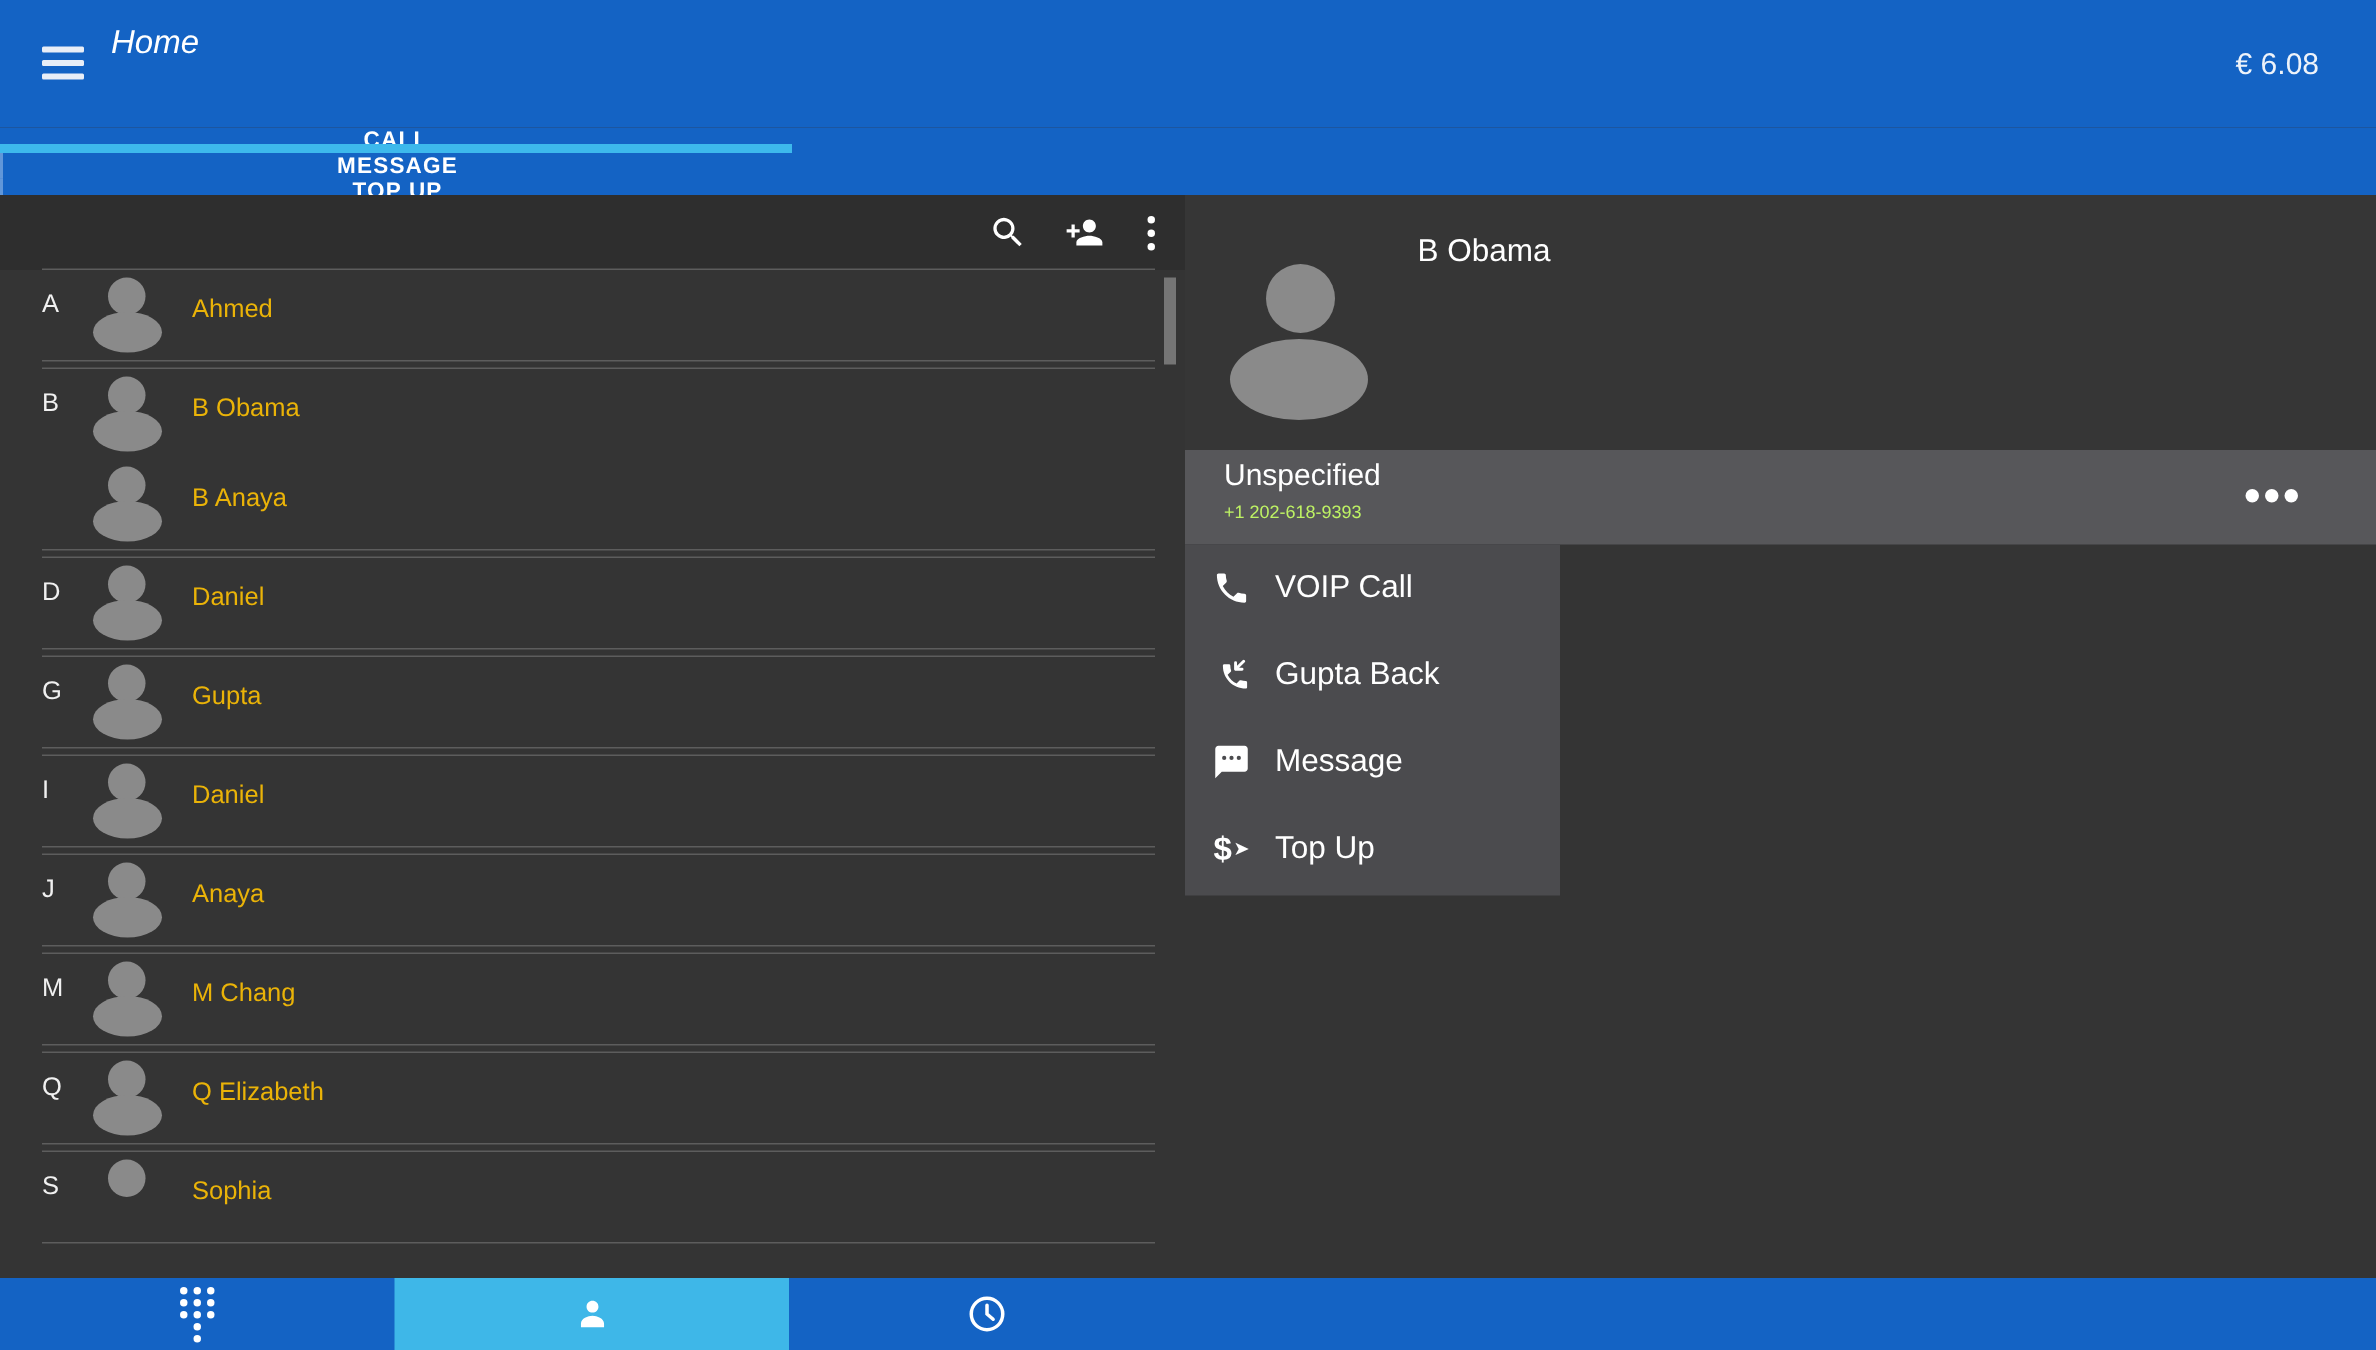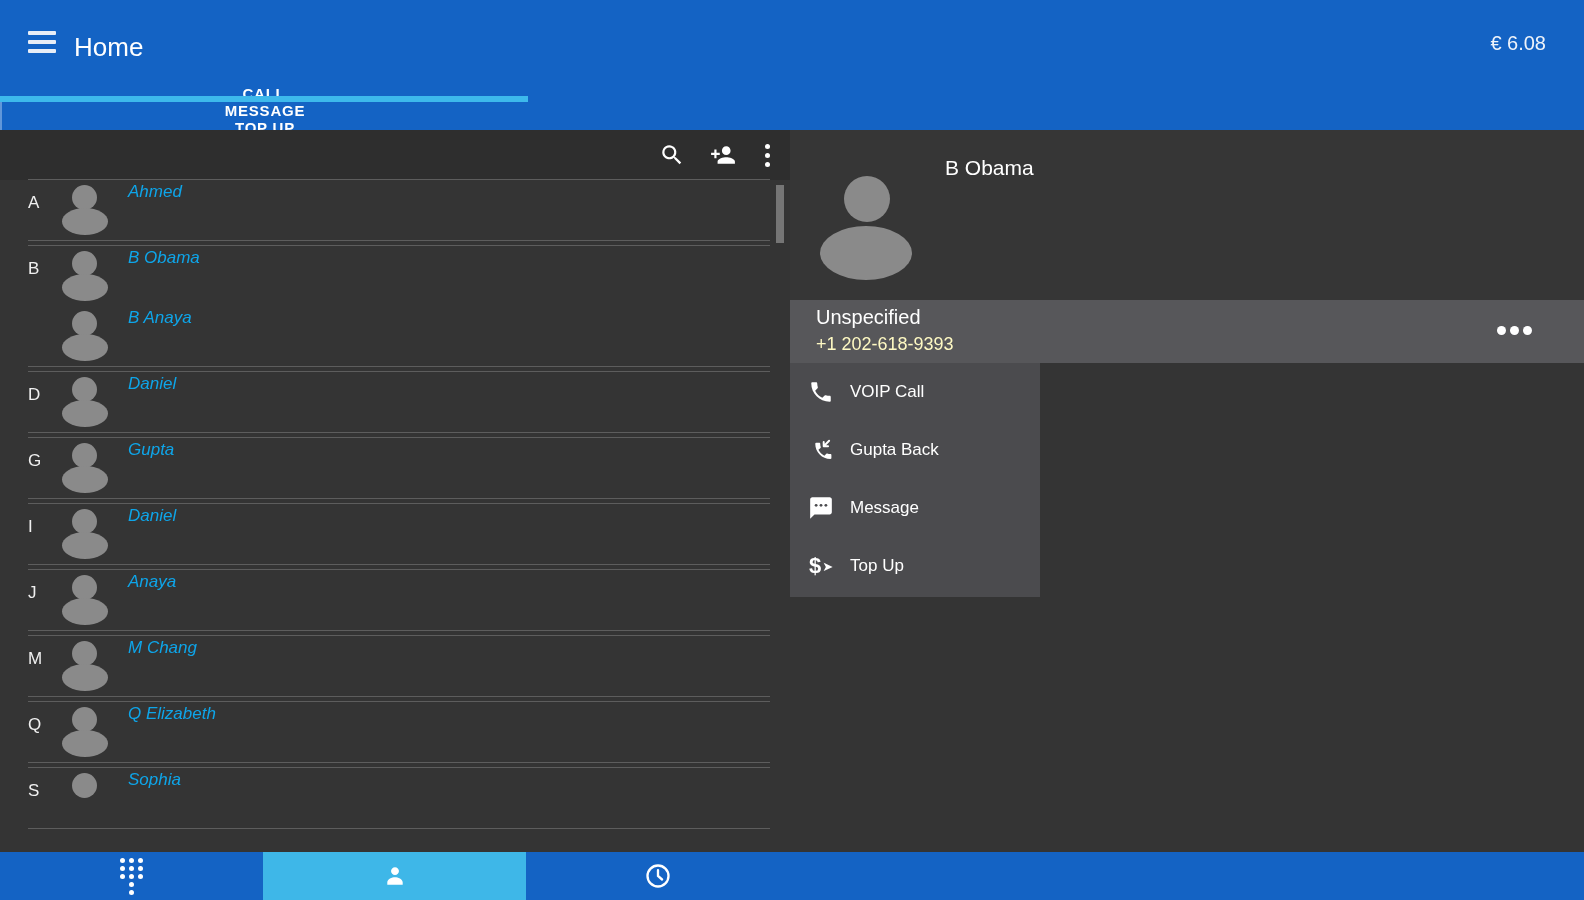--- a/index.html
+++ b/index.html
@@ -7,21 +7,21 @@
   .app{
     position:relative;width:1584px;height:900px;overflow:hidden;
     background:#343434;
     font-family:"Liberation Sans","DejaVu Sans",sans-serif;
     color:#fff;-webkit-font-smoothing:antialiased;
   }
   
   .topbar{position:absolute;left:0;top:0;width:1584px;height:85px;background:#1463C4;}
   .hamburger{position:absolute;left:28px;top:31px;width:28px;height:22px;display:flex;flex-direction:column;justify-content:space-between;cursor:pointer;}
   .hamburger span{display:block;height:4px;background:#e8eef7;border-radius:1px;}
-  .app-title{position:absolute;left:74px;top:32px;font-size:26px;color:#fff;}
+  .app-title{position:absolute;left:74px;top:15px;font-size:22px;color:#fff;font-style:italic;}
   .balance{position:absolute;right:38px;top:32px;font-size:20px;color:#eef3fa;}
   
   .tabstrip{position:absolute;left:0;top:85px;width:1584px;height:45px;background:#1463C4;display:flex;flex-direction:column;}
   .tab{width:528px;height:45px;display:flex;align-items:center;justify-content:center;
        font-size:15px;font-weight:bold;letter-spacing:.8px;color:#fff;position:relative;cursor:pointer;}
   .tab + .tab{border-left:2px solid rgba(190,215,245,.45);}
   .tab .underline{position:absolute;left:0;bottom:0;width:100%;height:6px;background:transparent;}
   .tab.active .underline{background:#3DB9EC;}
   
   .left-panel{position:absolute;left:0;top:130px;width:790px;height:722px;background:#343434;overflow:hidden;}
@@ -32,38 +32,38 @@
   .dots-v{display:flex;flex-direction:column;gap:4px;padding:2px 4px;}
   .dots-v i{width:5px;height:5px;border-radius:50%;background:#fff;}
   .contact-list{position:relative;}
   .section{margin:0 20px 4px 28px;border-bottom:1px solid #5D5D5D;}
   .section + .section{border-top:1px solid #5D5D5D;}
   .crow{display:flex;height:60px;align-items:flex-start;cursor:pointer;}
   .crow .letter{width:34px;margin-top:13px;font-size:17px;color:#f0f0f0;}
   .avatar-s{position:relative;width:46px;height:56px;margin-top:3px;flex:0 0 auto;}
   .avatar-s .head{position:absolute;left:10px;top:2px;width:25px;height:25px;border-radius:50%;background:#8A8A8A;}
   .avatar-s .body{position:absolute;left:0;top:25px;width:46px;height:27px;border-radius:50%;background:#8A8A8A;}
-  .crow .cname{margin-left:20px;margin-top:2px;font-size:17px;color:#0ea5e9;font-style:italic;}
+  .crow .cname{margin-left:20px;margin-top:16px;font-size:17px;color:#eab308;}
   .scrollbar{position:absolute;left:776px;top:55px;width:8px;height:58px;background:#757575;}
   
   .right-panel{position:absolute;left:790px;top:130px;width:794px;height:722px;background:#343434;}
   .detail-header{position:absolute;left:0;top:0;width:794px;height:170px;background:#363636;}
   .avatar-l{position:absolute;left:30px;top:40px;width:92px;height:118px;}
   .avatar-l .head{position:absolute;left:24px;top:6px;width:46px;height:46px;border-radius:50%;background:#8A8A8A;}
   .avatar-l .body{position:absolute;left:0;top:56px;width:92px;height:54px;border-radius:50%;background:#8A8A8A;}
   .detail-name{position:absolute;left:155px;top:26px;font-size:21px;color:#fff;}
   .number-band{position:absolute;left:0;top:170px;width:794px;height:63px;background:#57575A;}
   .number-label{position:absolute;left:26px;top:6px;font-size:20px;color:#fff;}
-  .number-value{position:absolute;left:26px;top:34px;font-size:18px;color:#fef9c3;}
+  .number-value{position:absolute;left:26px;top:34px;font-size:12px;color:#bef264;}
   .more-h{position:absolute;right:52px;top:26px;display:flex;gap:4px;cursor:pointer;}
   .more-h i{width:9px;height:9px;border-radius:50%;background:#fff;}
   .action-menu{position:absolute;left:0;top:233px;width:250px;height:234px;background:#4B4B4E;}
   .action-item{display:flex;align-items:center;height:58px;padding-left:16px;cursor:pointer;}
   .act-icon{width:30px;height:30px;display:flex;align-items:center;justify-content:center;flex:0 0 auto;}
-  .act-label{margin-left:14px;font-size:17px;color:#fff;}
+  .act-label{margin-left:14px;font-size:21px;color:#fff;}
   .topup-glyph{display:flex;align-items:center;color:#fff;font-weight:bold;}
   .topup-glyph .d{font-size:22px;}
   .topup-glyph .a{font-size:13px;margin-left:1px;}
   
   .bottombar{position:absolute;left:0;top:852px;width:1584px;height:48px;background:#1463C4;display:flex;}
   .bnav{width:263px;height:48px;display:flex;align-items:center;justify-content:center;cursor:pointer;}
   .bnav.active{background:#3EB7E8;}
   .dialpad{display:flex;flex-direction:column;align-items:center;gap:3px;}
   .dialpad .r{display:flex;gap:4px;}
   .dialpad i{width:5px;height:5px;border-radius:50%;background:#fff;}

